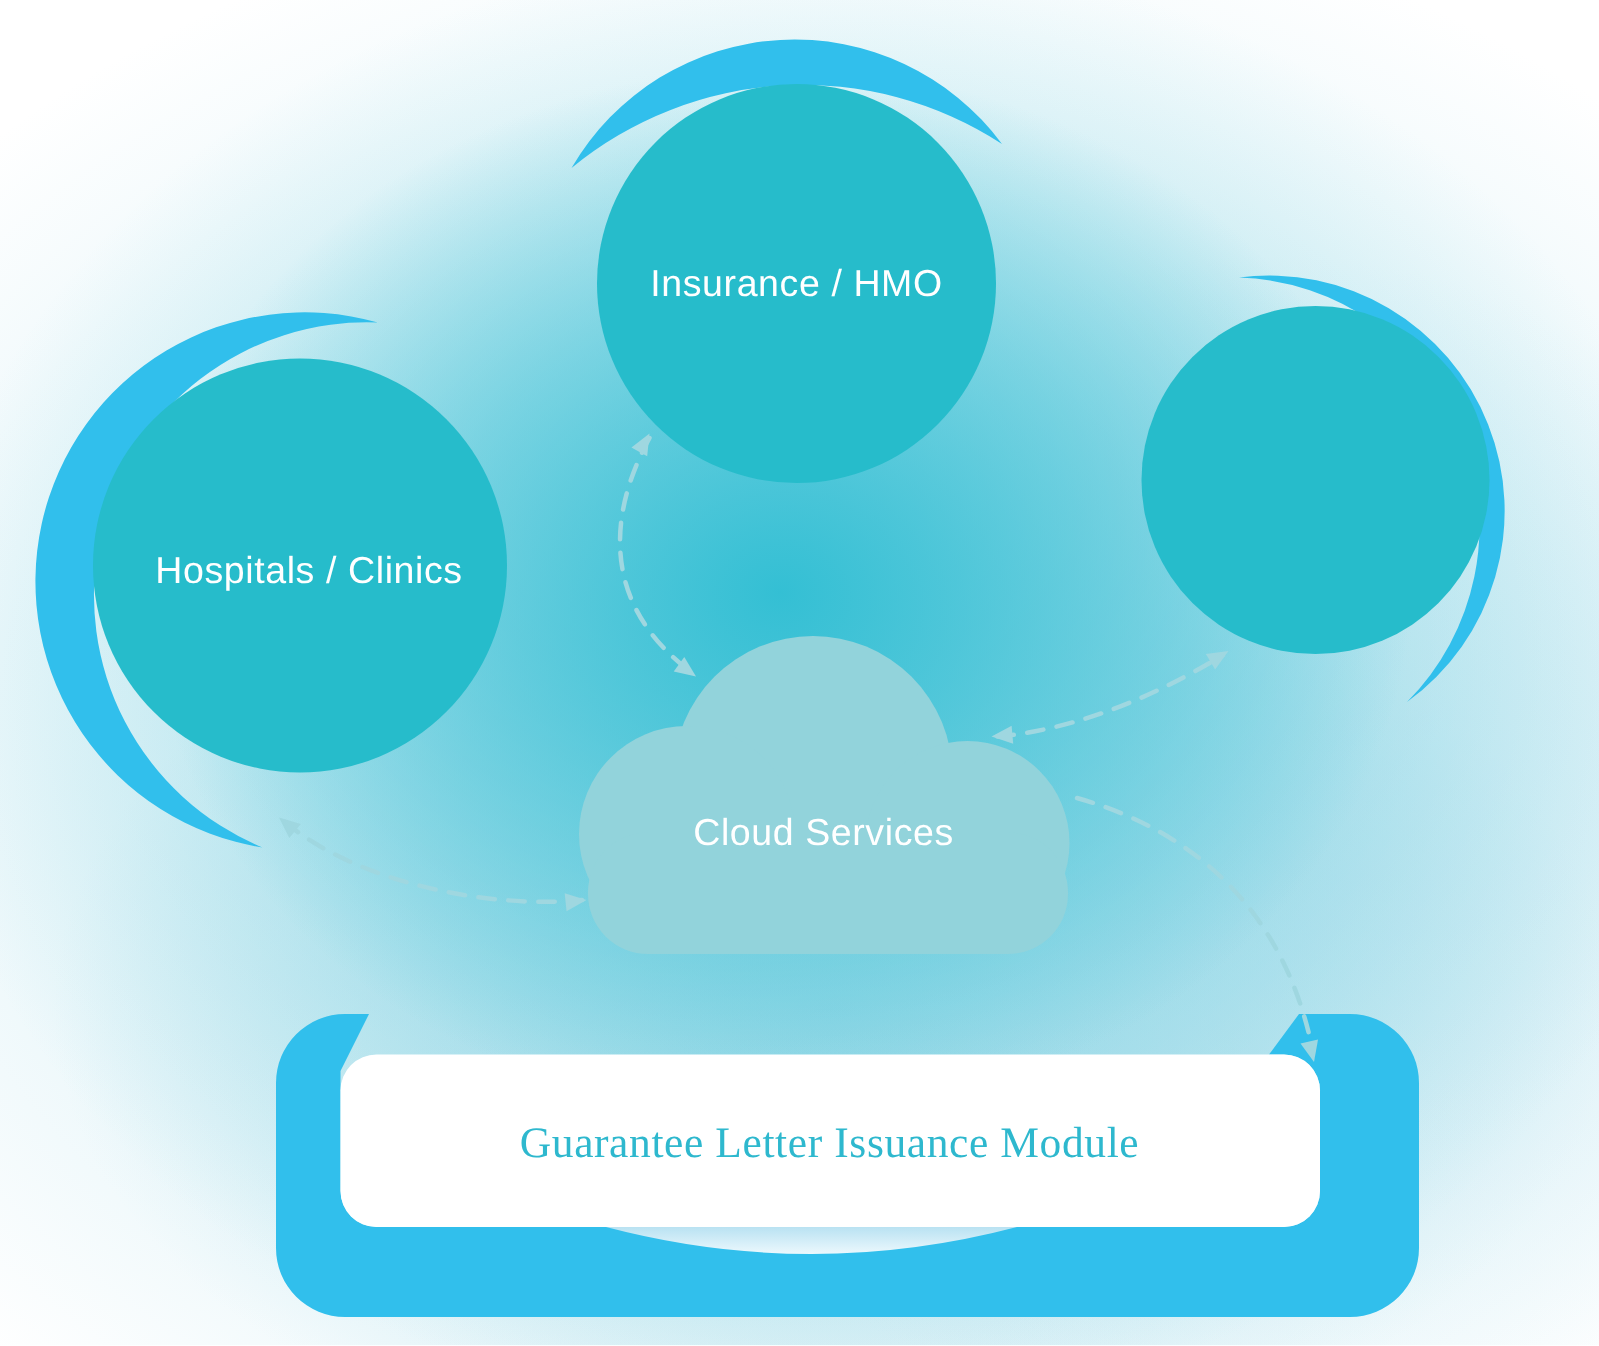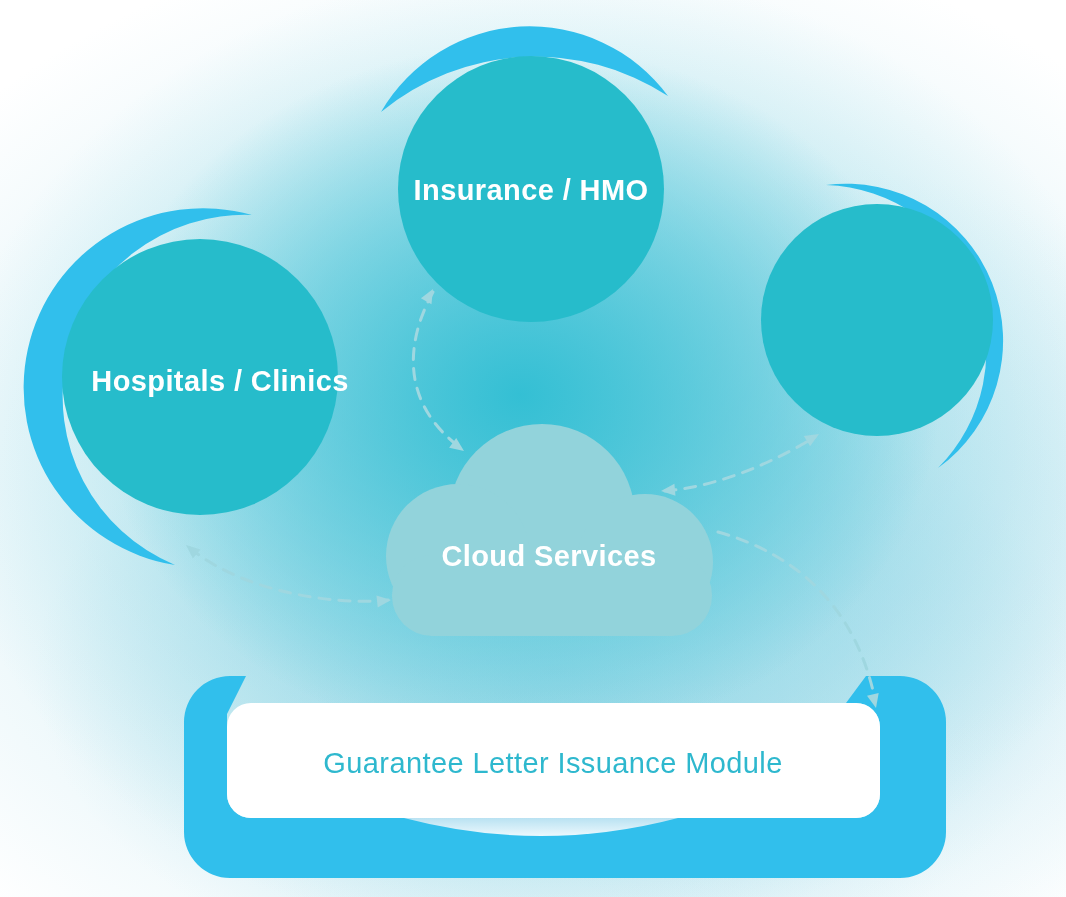--- a/index.html
+++ b/index.html
@@ -18,34 +18,35 @@
       radial-gradient(600px 490px at 545px 455px, rgba(108,205,222,0.75), rgba(108,205,222,0) 100%),
       radial-gradient(780px 580px at 550px 500px, rgba(166,220,234,0.70), rgba(166,220,234,0) 100%),
       radial-gradient(430px 400px at 845px 570px, rgba(190,229,242,0.55), rgba(190,229,242,0) 100%),
       radial-gradient(520px 320px at 555px 672px, rgba(170,220,233,0.80), rgba(170,220,233,0) 100%);
   }
   svg{position:absolute;left:0;top:0;}
   .node-label{
     position:absolute;
     transform:translate(-50%,-50%);
     color:#ffffff;
-    font-size:29px;
-    font-weight:700;
+    font-size:25px;
+    font-weight:400;
     letter-spacing:0.4px;
     white-space:nowrap;
     text-align:center;
   }
   .module-label{
     position:absolute;
     transform:translate(-50%,-50%);
     color:#2eb8ce;
     font-size:29px;
     font-weight:500;
     letter-spacing:0.4px;
     white-space:nowrap;
+    font-family:Liberation Serif, serif;
   }
   .connector{stroke:#9fd7e0;stroke-width:3;fill:none;stroke-dasharray:11 9;stroke-linecap:round;}
   .arrowhead{fill:#9fd7e0;}
   .swoosh{fill:#31bfec;}
   .node-circle{fill:#26bccb;}
   .cloud-part{fill:#92d3db;}
 </style>
 </head>
 <body>
 
@@ -105,20 +106,20 @@
     </g>
 
     <g>
       <path class="connector" d="M 718 532 C 800 555 855 610 874 695"></path>
       <path class="arrowhead" d="M 0 0 L -14 -6 L -14 6 Z" transform="translate(876,708) rotate(77)"></path>
     </g>
   </svg>
 
   <div class="node-label" style="left:531px;top:190px;">Insurance / HMO</div>
 
-  <div class="node-label" style="left:220px;top:381px;">Hospitals / Clinics</div>
+  <div class="node-label" style="left:206px;top:381px;">Hospitals / Clinics</div>
 
 
   <div class="node-label" style="left:549px;top:556px;">Cloud Services</div>
 
   <div class="module-label" style="left:553px;top:763px;">Guarantee Letter Issuance Module</div>
 
 </div>
 
 </body></html>

